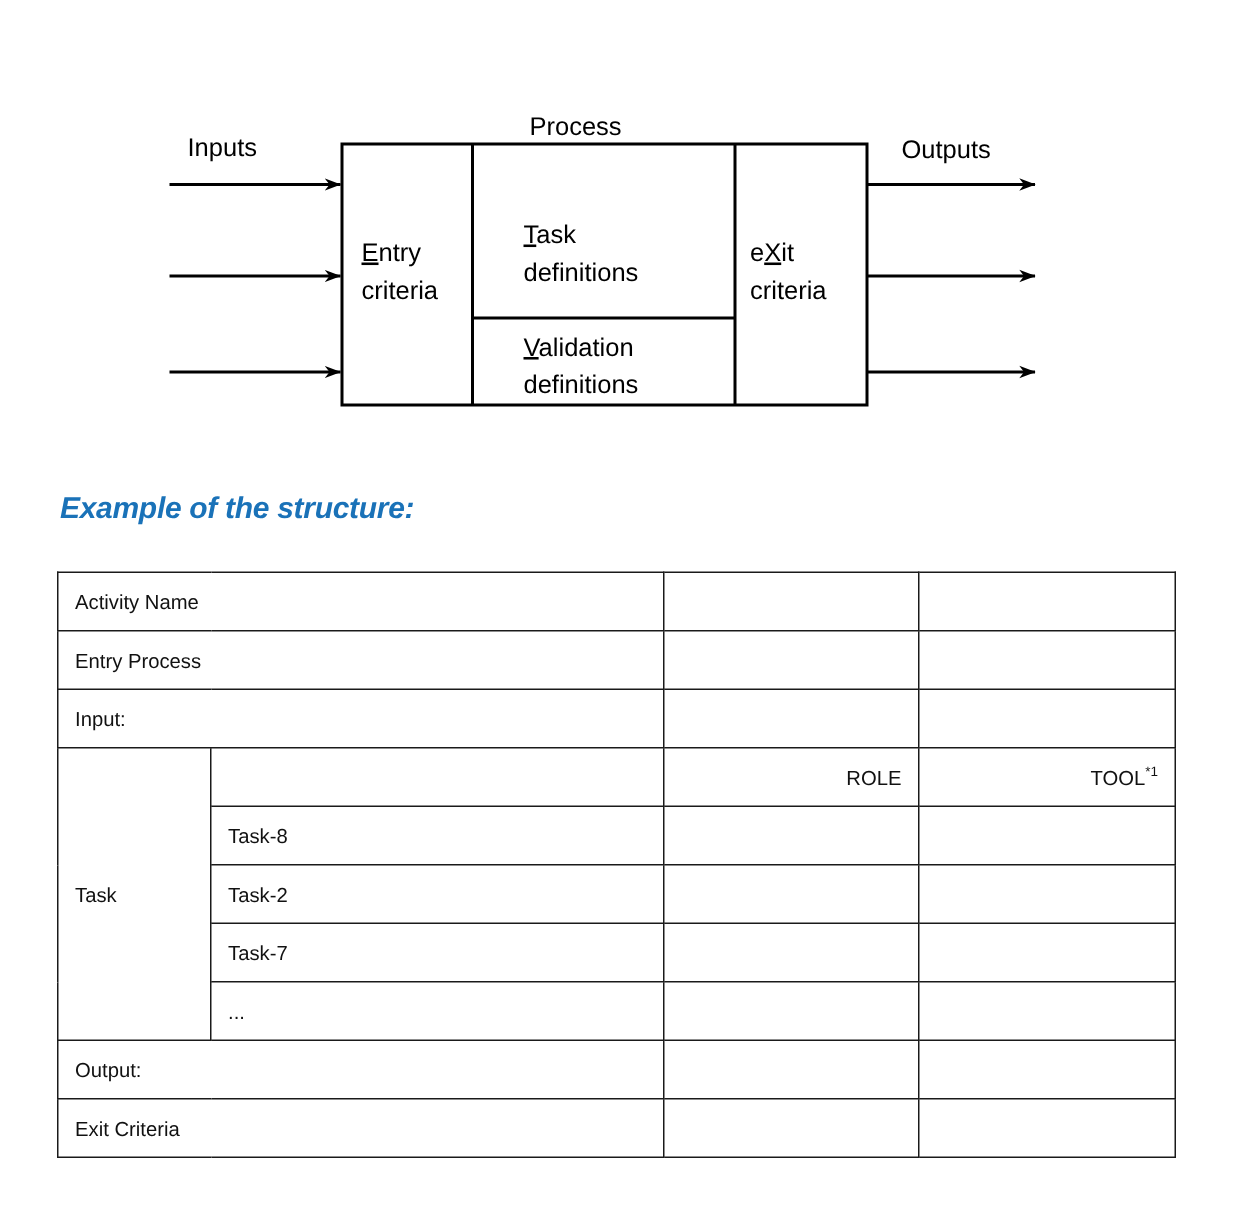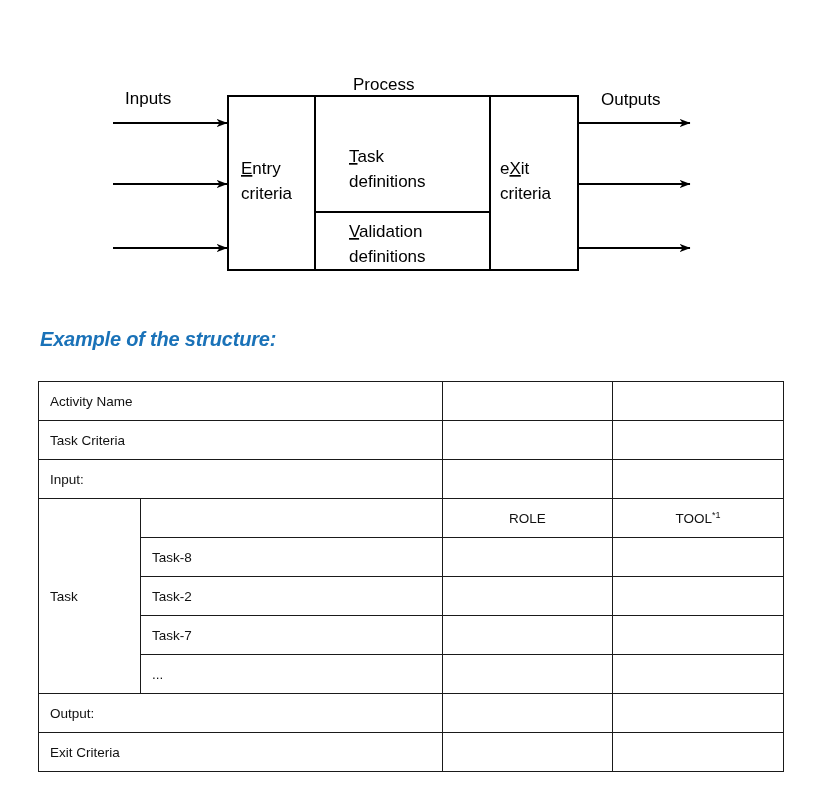--- a/index.html
+++ b/index.html
@@ -73,21 +73,21 @@
     padding: 0 11px;
     vertical-align: middle;
     background: #ffffff;
     font-family: "Liberation Sans", sans-serif;
     color: #111111;
   }
   td.shaded {
     background: #f2f2f2;
   }
   td.center {
-    text-align: center;
+    text-align: right;
   }
   td.label-cell {
     text-align: left;
   }
   .sup-mark {
     font-size: 9px;
     vertical-align: super;
     line-height: 0;
   }
   .col-label   { width: 102px; }
@@ -171,21 +171,21 @@
       <col class="col-role">
       <col class="col-tool">
     </colgroup>
     <tbody>
       <tr>
         <td class="label-cell" colspan="2">Activity Name</td>
         <td></td>
         <td></td>
       </tr>
       <tr>
-        <td class="label-cell" colspan="2">Task Criteria</td>
+        <td class="label-cell" colspan="2">Entry Process</td>
         <td></td>
         <td></td>
       </tr>
       <tr>
         <td class="label-cell" colspan="2">Input:</td>
         <td></td>
         <td></td>
       </tr>
       <tr>
         <td class="label-cell shaded" rowspan="5">Task</td>

